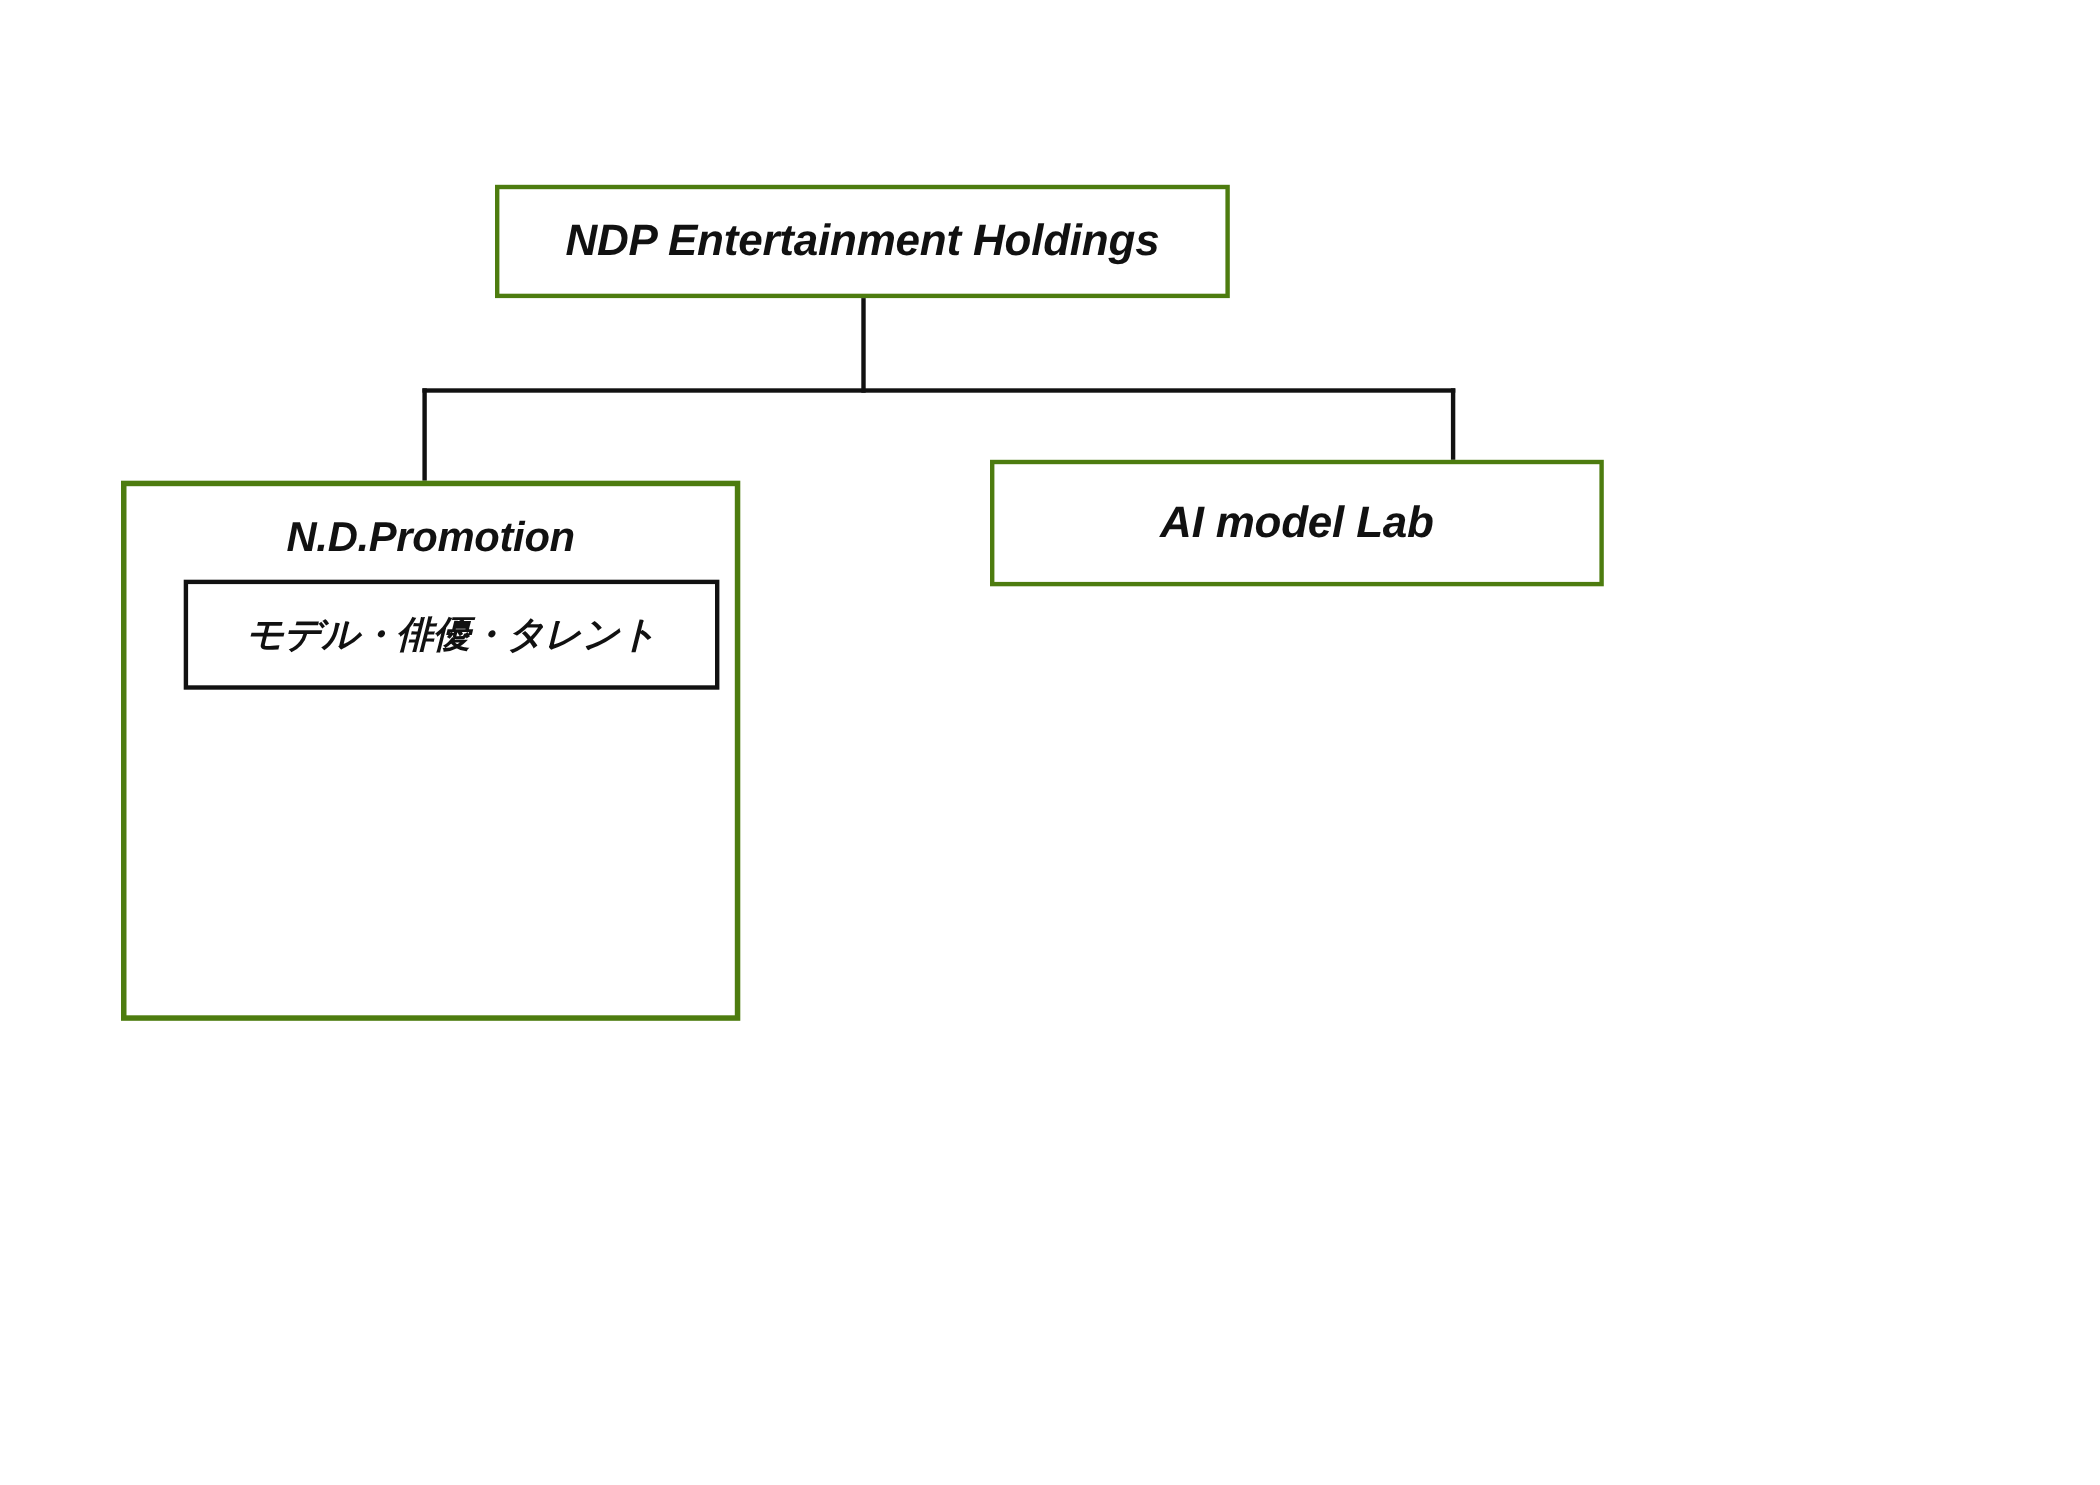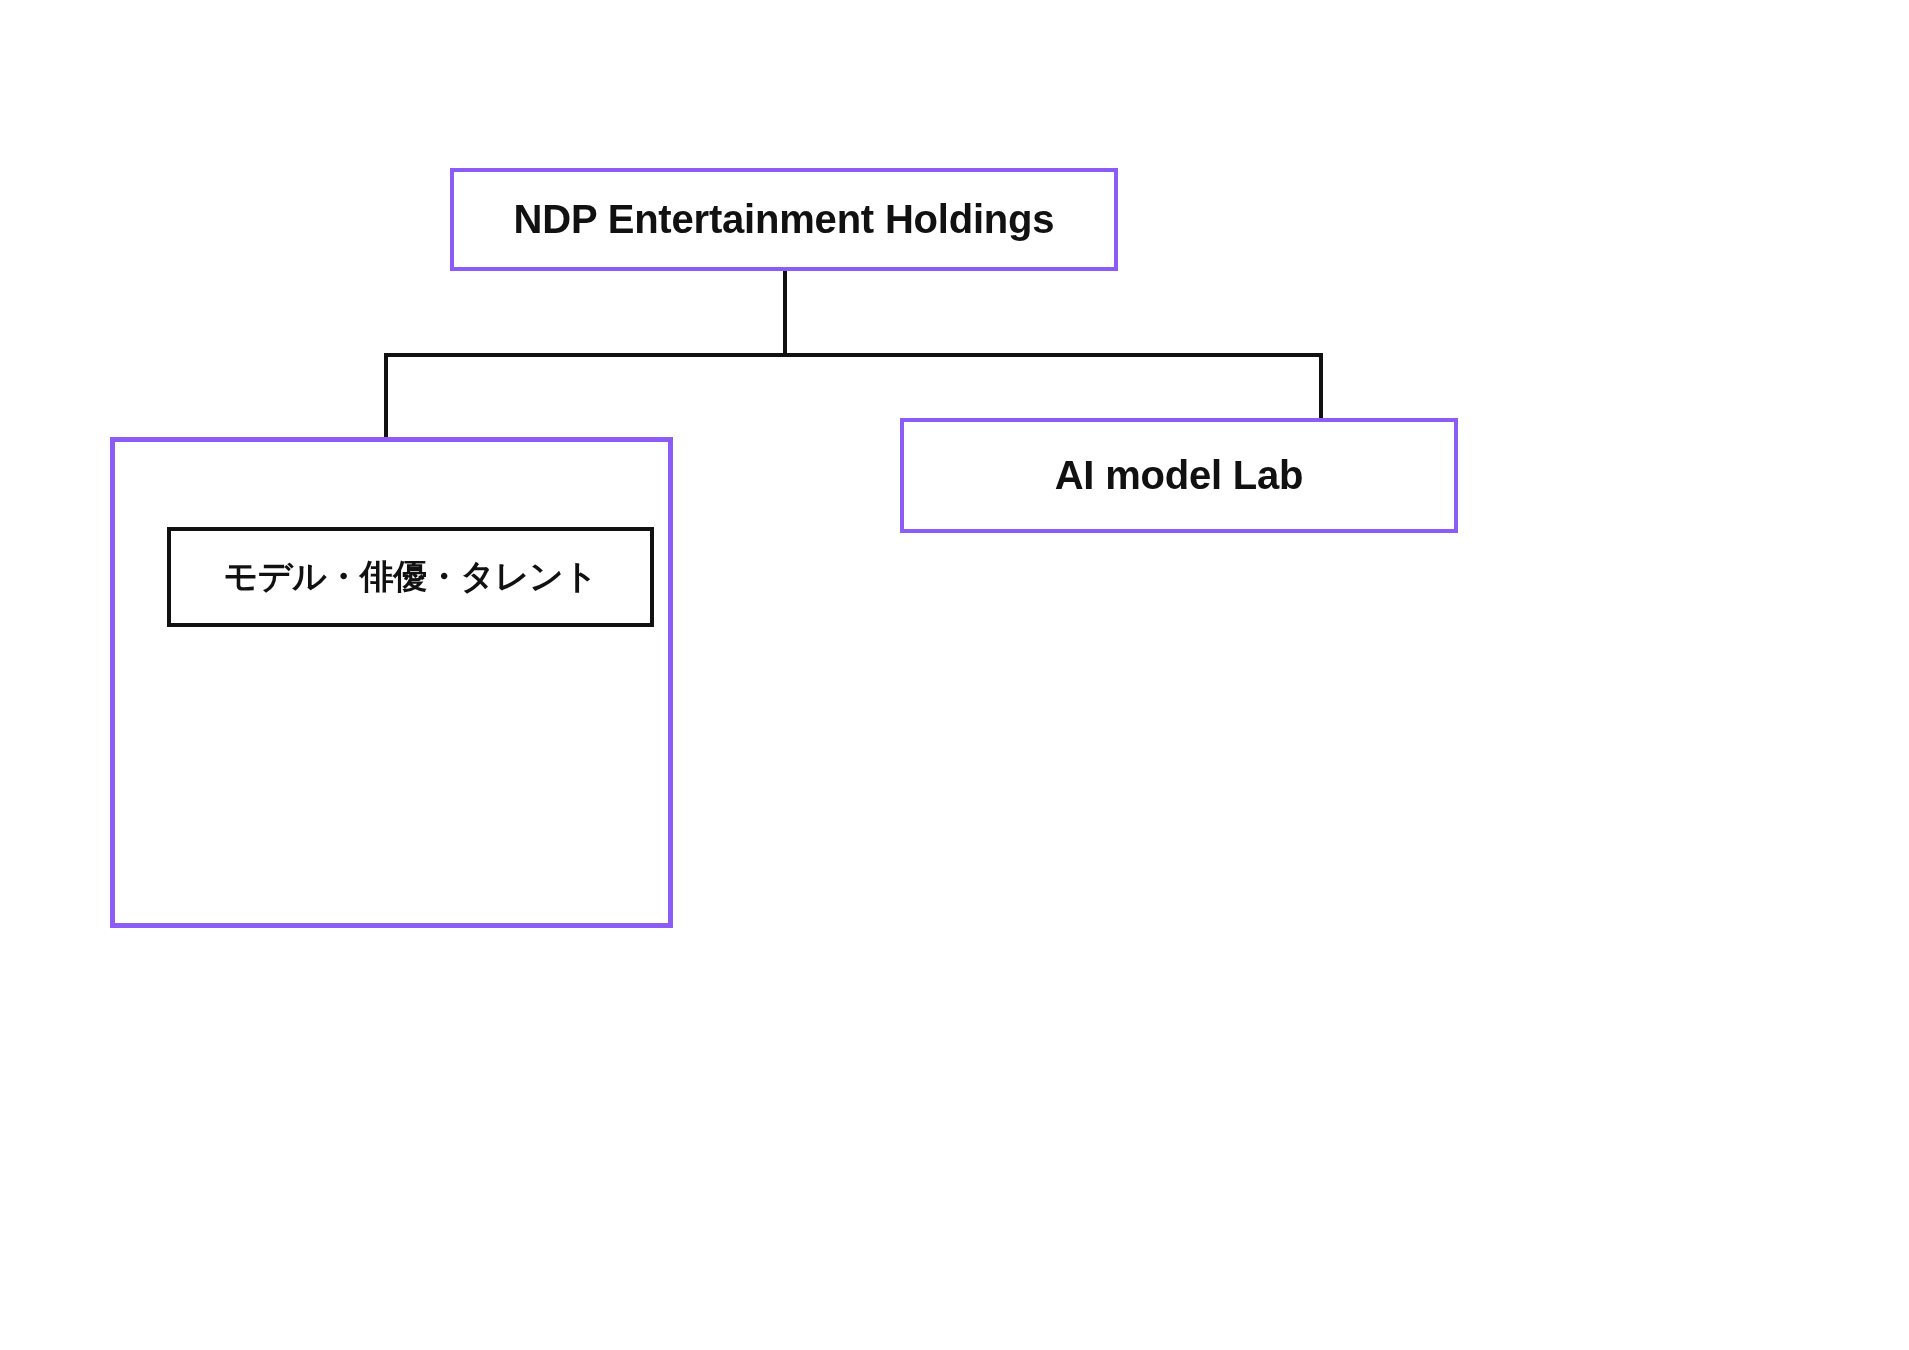--- a/index.html
+++ b/index.html
@@ -18,28 +18,29 @@
     height: 1350px;
     background: #ffffff;
     overflow: hidden;
   }
 
   
   .node {
     position: absolute;
     box-sizing: border-box;
     background: #ffffff;
-    border: 4px solid #8b5cf6;
+    border: 4px solid #4d7c0f;
     display: flex;
     align-items: center;
     justify-content: center;
     text-align: center;
     color: #111111;
     font-weight: 700;
     letter-spacing: -0.2px;
+    font-style: italic;
   }
 
   
   #node-root {
     left: 450px;
     top: 168px;
     width: 668px;
     height: 103px;
     font-size: 40px;
   }
@@ -137,20 +138,21 @@
   <div class="node" id="node-root">
     <span>NDP Entertainment Holdings</span>
   </div>
 
   <div class="conn conn-v" id="conn-root-stem"></div>
   <div class="conn conn-h" id="conn-bus"></div>
   <div class="conn conn-v" id="conn-drop-left"></div>
   <div class="conn conn-v" id="conn-drop-right"></div>
 
   <div class="node" id="node-division">
+    <div id="division-title">N.D.Promotion</div>
 
     <div class="subnode" id="subnode-0">
       <span>モデル・俳優・タレント</span>
     </div>
 
 
   </div>
 
   <div class="node" id="node-ailab">
     <span>AI model Lab</span>

